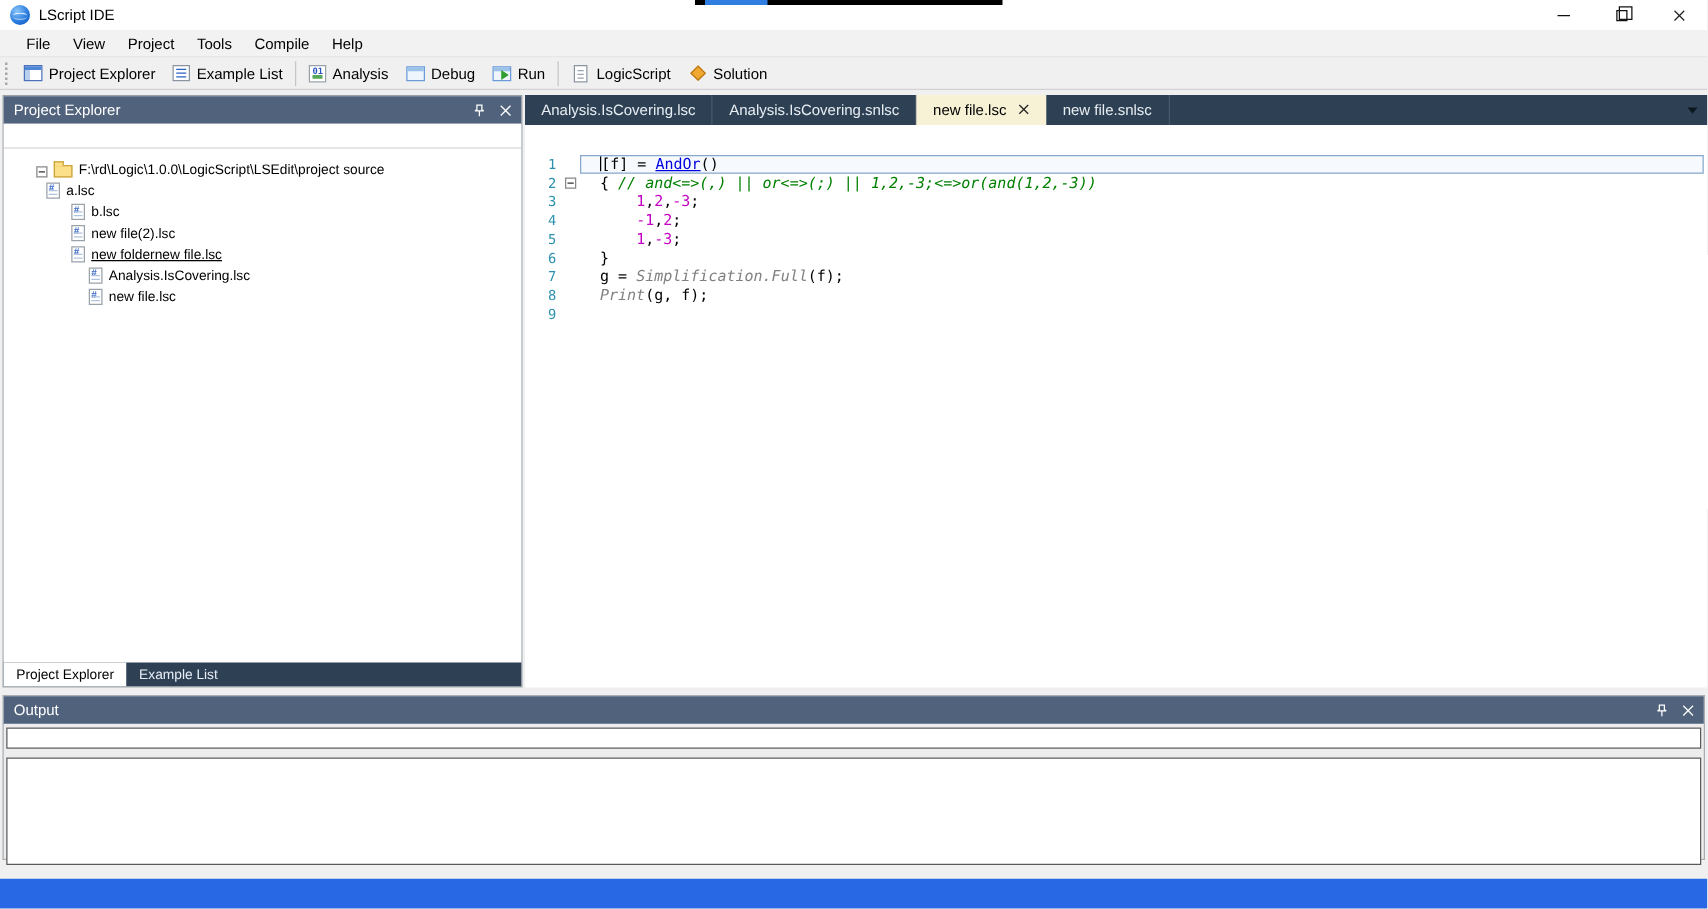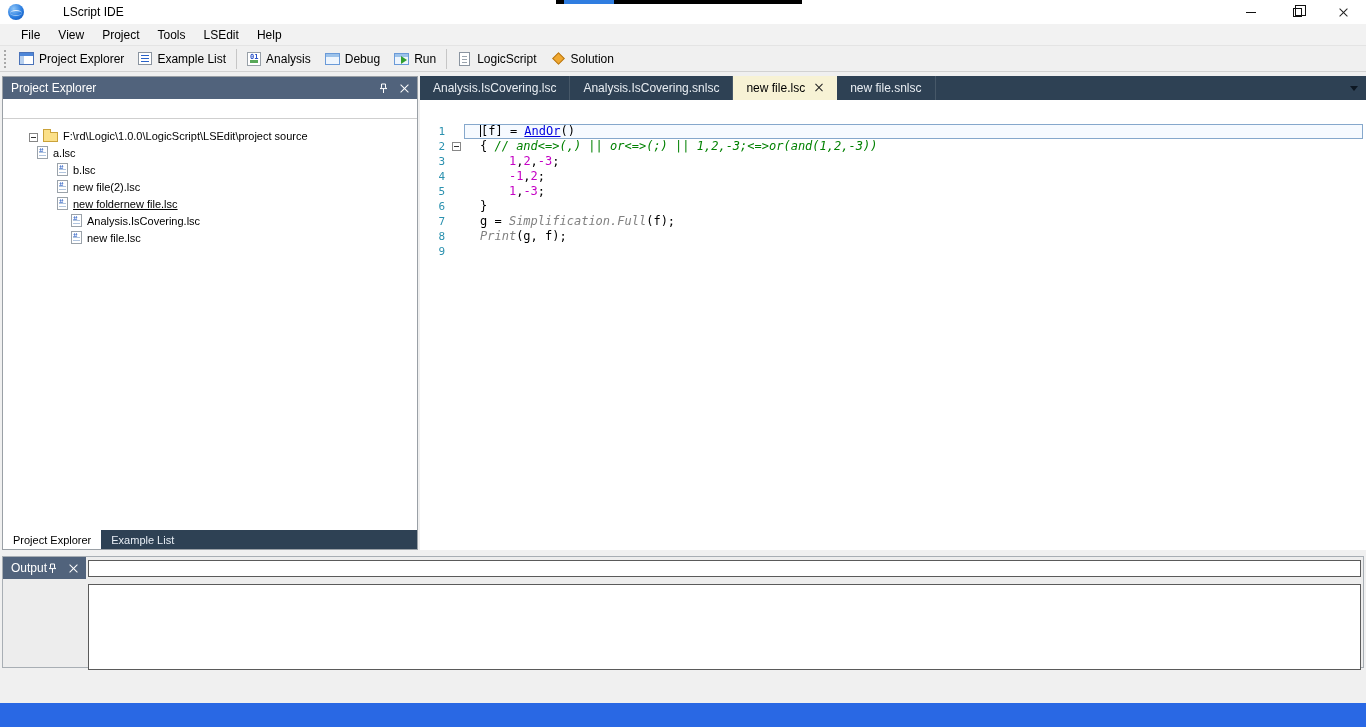--- a/index.html
+++ b/index.html
@@ -6,21 +6,21 @@
   html,body { width:1366px; height:727px; overflow:hidden; }
   body { font-family:"Liberation Sans", sans-serif; font-size:12px; color:#000; background:#f0f0f0; }
   .window { position:relative; width:1366px; height:727px; background:#f0f0f0; overflow:hidden; }
 
   
   .titlebar { position:absolute; top:0; left:0; right:0; height:24px; background:#ffffff; display:flex; align-items:center; }
   .app-icon { width:16px; height:16px; border-radius:50%; margin:0 7px 0 8px; flex:0 0 auto;
     background:radial-gradient(circle at 35% 30%, #8cc4f8, #2a7de0 55%, #0a4ab0); position:relative; }
   .app-icon::after { content:""; position:absolute; left:2px; top:6px; right:2px; height:4px;
     border-top:1px solid rgba(255,255,255,.85); border-bottom:1px solid rgba(255,255,255,.5); border-radius:50%; }
-  .title-text { font-size:12px;margin-left:32px; }
+  .title-text { font-size:12px; }
   .artifact { position:absolute; left:556px; top:0; width:246px; height:4px; background:#000; }
   .artifact-accent { position:absolute; left:8px; top:0; width:50px; height:4px; background:#2f7de0; display:block; }
   .win-controls { position:absolute; right:0; top:0; height:24px; display:flex; }
   .win-btn { width:46px; height:24px; display:flex; align-items:center; justify-content:center; }
   .glyph-min { width:10px; height:1px; background:#111; display:block; }
   .glyph-restore { width:9px; height:9px; border:1px solid #111; background:#fff; position:relative; display:block; }
   .glyph-restore::before { content:""; position:absolute; left:1px; top:-4px; width:9px; height:9px; border:1px solid #111; }
 
   .x-glyph { position:relative; width:9px; height:9px; display:inline-block; flex:0 0 auto; }
   .x-glyph::before,.x-glyph::after { content:""; position:absolute; left:-1px; top:4px; width:11px; height:1px; background:#fff; }
@@ -109,22 +109,22 @@
   .code-content { flex:1 1 auto; white-space:pre; padding-left:16px; margin-right:3px; }
   .code-content.current { outline:1px solid #86a8cc; outline-offset:-1px; background:#f6faff; }
   .caret { display:inline-block; width:1px; height:12px; background:#000; vertical-align:-2px; }
   .tok-plain { color:#000; }
   .tok-link { color:var(--keyword-blue,#0000e0); text-decoration:underline; }
   .tok-comment { color:var(--comment-green,#008000); font-style:italic; }
   .tok-number { color:var(--number-magenta,#c400c4); }
   .tok-identifier { color:var(--identifier-gray,#808080); font-style:italic; }
 
   
-  .output-panel { position:absolute; left:2px; right:2px; top:556px; height:112px; background:#ededed;
-    border:1px solid #a8aeb4; display:flex; flex-direction:row; }
+  .output-panel { position:absolute; left:2px; right:2px; top:556px; height:132px; background:#ededed;
+    border:1px solid #a8aeb4; display:flex; flex-direction:column; }
   .output-body { flex:1 1 auto; padding:3px 2px 0 2px; }
   .out-strip { height:17px; background:#fff; border:1px solid #5a5a5a; }
   .out-box { height:86px; background:#fff; border:1px solid #5a5a5a; margin-top:7px; }
 
   
   .statusbar { position:absolute; left:0; right:0; bottom:0; height:24px; background:var(--statusbar-bg,#2968e4); }
 </style>
 </head>
 <body>
 
@@ -147,21 +147,21 @@
         <span class="x-glyph x-dark"></span>
       </div>
     </div>
   </div>
 
   <div class="menubar">
       <div class="menu-item">File</div>
       <div class="menu-item">View</div>
       <div class="menu-item">Project</div>
       <div class="menu-item">Tools</div>
-      <div class="menu-item">LSEdit</div>
+      <div class="menu-item">Compile</div>
       <div class="menu-item">Help</div>
     </div>
 
   <div class="toolbar">
     <span class="tb-grip"></span>
     <div class="tb-buttons">
         <div class="tb-btn">
           <span class="ico ico-panel"></span>
           <span class="tb-label">Project Explorer</span>
         </div>

